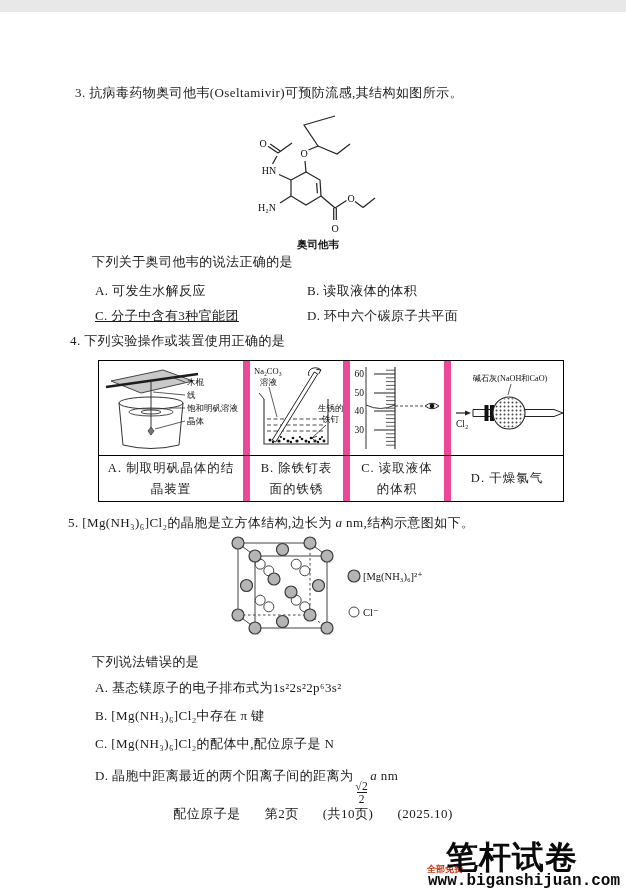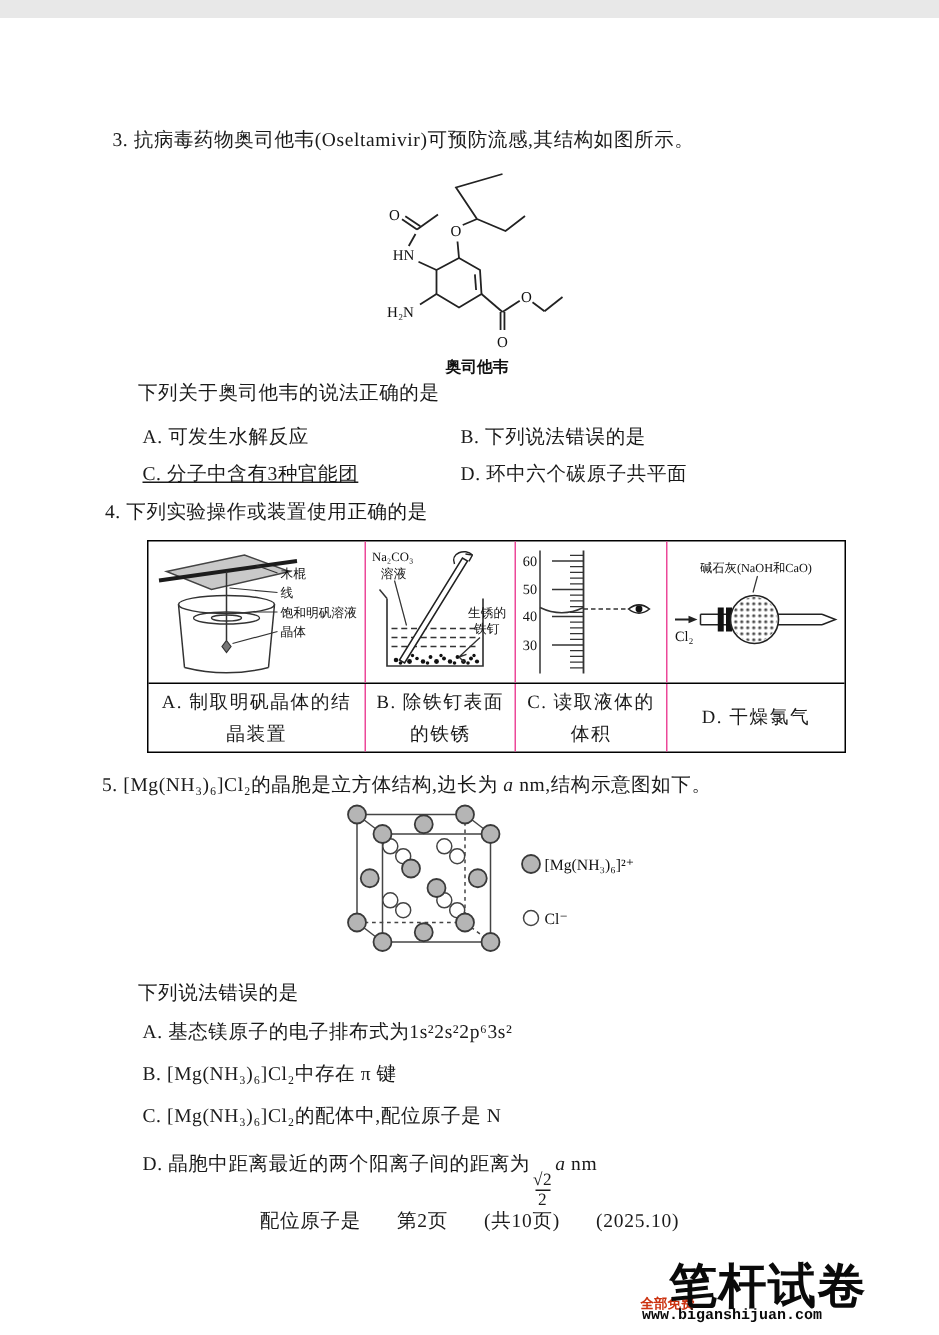--- a/index.html
+++ b/index.html
@@ -5,36 +5,36 @@
   html,body{margin:0;padding:0;background:#e8e8e8;}
   .page{position:relative;width:626px;height:890px;background:#ffffff;margin:12px auto;
         font-family:"Liberation Serif","DejaVu Serif",serif;color:#1a1a1a;overflow:hidden;}
   .abs{position:absolute;}
   .stem{font-size:13px;letter-spacing:0.4px;white-space:nowrap;}
   .opt{font-size:13px;letter-spacing:0.4px;white-space:nowrap;}
   .var{font-style:italic;font-family:"Liberation Serif",serif;}
   
   .extable{position:absolute;left:98px;top:348px;width:464px;border:1.5px solid #000;}
   .extable .trow{display:flex;}
-  .extable .cell{border-left:1px solid #ec4899;box-sizing:border-box;}
+  .extable .cell{border-left:7px solid #ec4899;box-sizing:border-box;}
   .extable .cell:first-child{border-left:none;}
   .extable .drow .cell{height:94px;}
   .extable .crow{border-top:1px solid #000;}
   .extable .crow .cell{height:45px;display:flex;align-items:center;justify-content:center;
      text-align:center;font-size:12.5px;letter-spacing:1px;line-height:1.65;padding:2px 6px;}
   .w1{width:144px;} .w2{width:100px;} .w3{width:101px;} .w4{width:119px;}
   svg text{font-family:"Liberation Serif","DejaVu Serif",serif;}
   .frac{display:inline-flex;flex-direction:column;align-items:center;vertical-align:-10px;
         line-height:1.05;font-size:11.5px;margin:0 2px;}
   .frac .den{border-top:1px solid #1a1a1a;padding:0 2px;}
   .footer{position:absolute;left:0;top:793px;width:626px;text-align:center;font-size:13px;letter-spacing:0.5px;}
   .footer span{margin:0 12px;}
   .wm-brand{position:absolute;left:446px;top:824px;font-size:32px;font-weight:bold;letter-spacing:1px;color:#0a0a0a;}
   .wm-free{position:absolute;left:427px;top:851px;font-size:9px;color:#cc3311;font-weight:bold;}
-  .wm-url{position:absolute;left:428px;top:860px;font-size:10px;font-weight:600;
+  .wm-url{position:absolute;left:428px;top:860px;font-size:16px;font-weight:600;
           font-family:"Liberation Mono","DejaVu Sans Mono",monospace;color:#0a0a0a;text-align:right;}
 </style>
 </head>
 <body>
 
 <div class="page">
 
   <div class="abs stem" style="left:75px;top:72px;">3. 抗病毒药物奥司他韦(Oseltamivir)可预防流感,其结构如图所示。</div>
 
   <svg class="abs" style="left:215px;top:95px;" width="240" height="150" viewBox="0 0 240 150">
@@ -69,21 +69,21 @@
       <text x="52" y="104">H₂N</text>
       <text x="89" y="50">O</text>
       <text x="136" y="94.5">O</text>
       <text x="120" y="124.5">O</text>
     </g>
     <text x="103" y="141" font-size="10.5" font-weight="bold" text-anchor="middle" fill="#111">奥司他韦</text>
   </svg>
 
   <div class="abs stem" style="left:92px;top:241px;">下列关于奥司他韦的说法正确的是</div>
   <div class="abs opt" style="left:95px;top:270px;">A. 可发生水解反应</div>
-  <div class="abs opt" style="left:307px;top:270px;">B. 下列说法错误的是</div>
+  <div class="abs opt" style="left:307px;top:270px;">B. 读取液体的体积</div>
   <div class="abs opt" style="left:95px;top:295px;text-decoration:underline;">C. 分子中含有3种官能团</div>
   <div class="abs opt" style="left:307px;top:295px;">D. 环中六个碳原子共平面</div>
 
   <div class="abs stem" style="left:70px;top:320px;">4. 下列实验操作或装置使用正确的是</div>
 
   <div class="extable">
     <div class="trow drow">
 
       <div class="cell w1">
         <svg width="142" height="94" viewBox="0 0 142 94">

